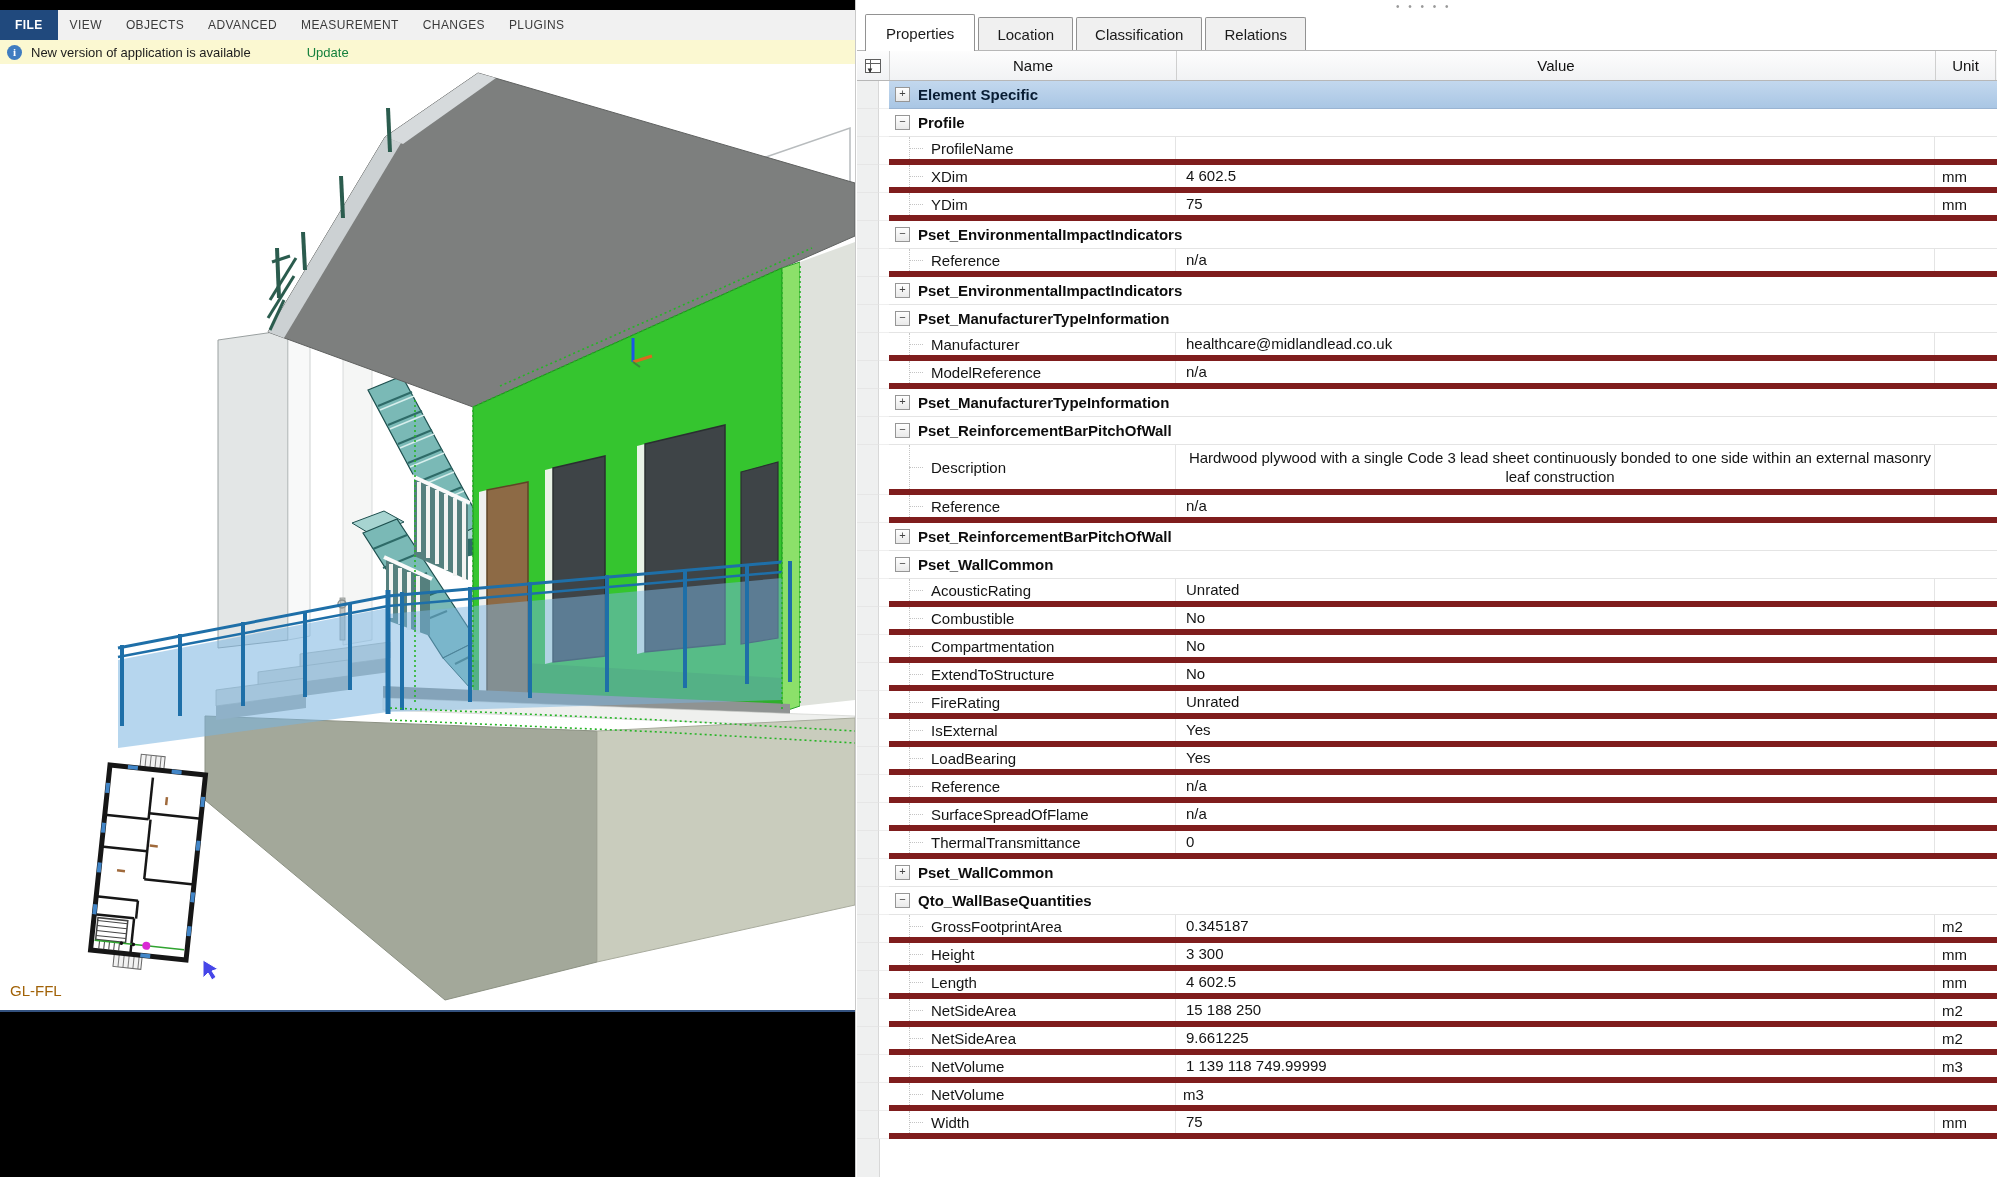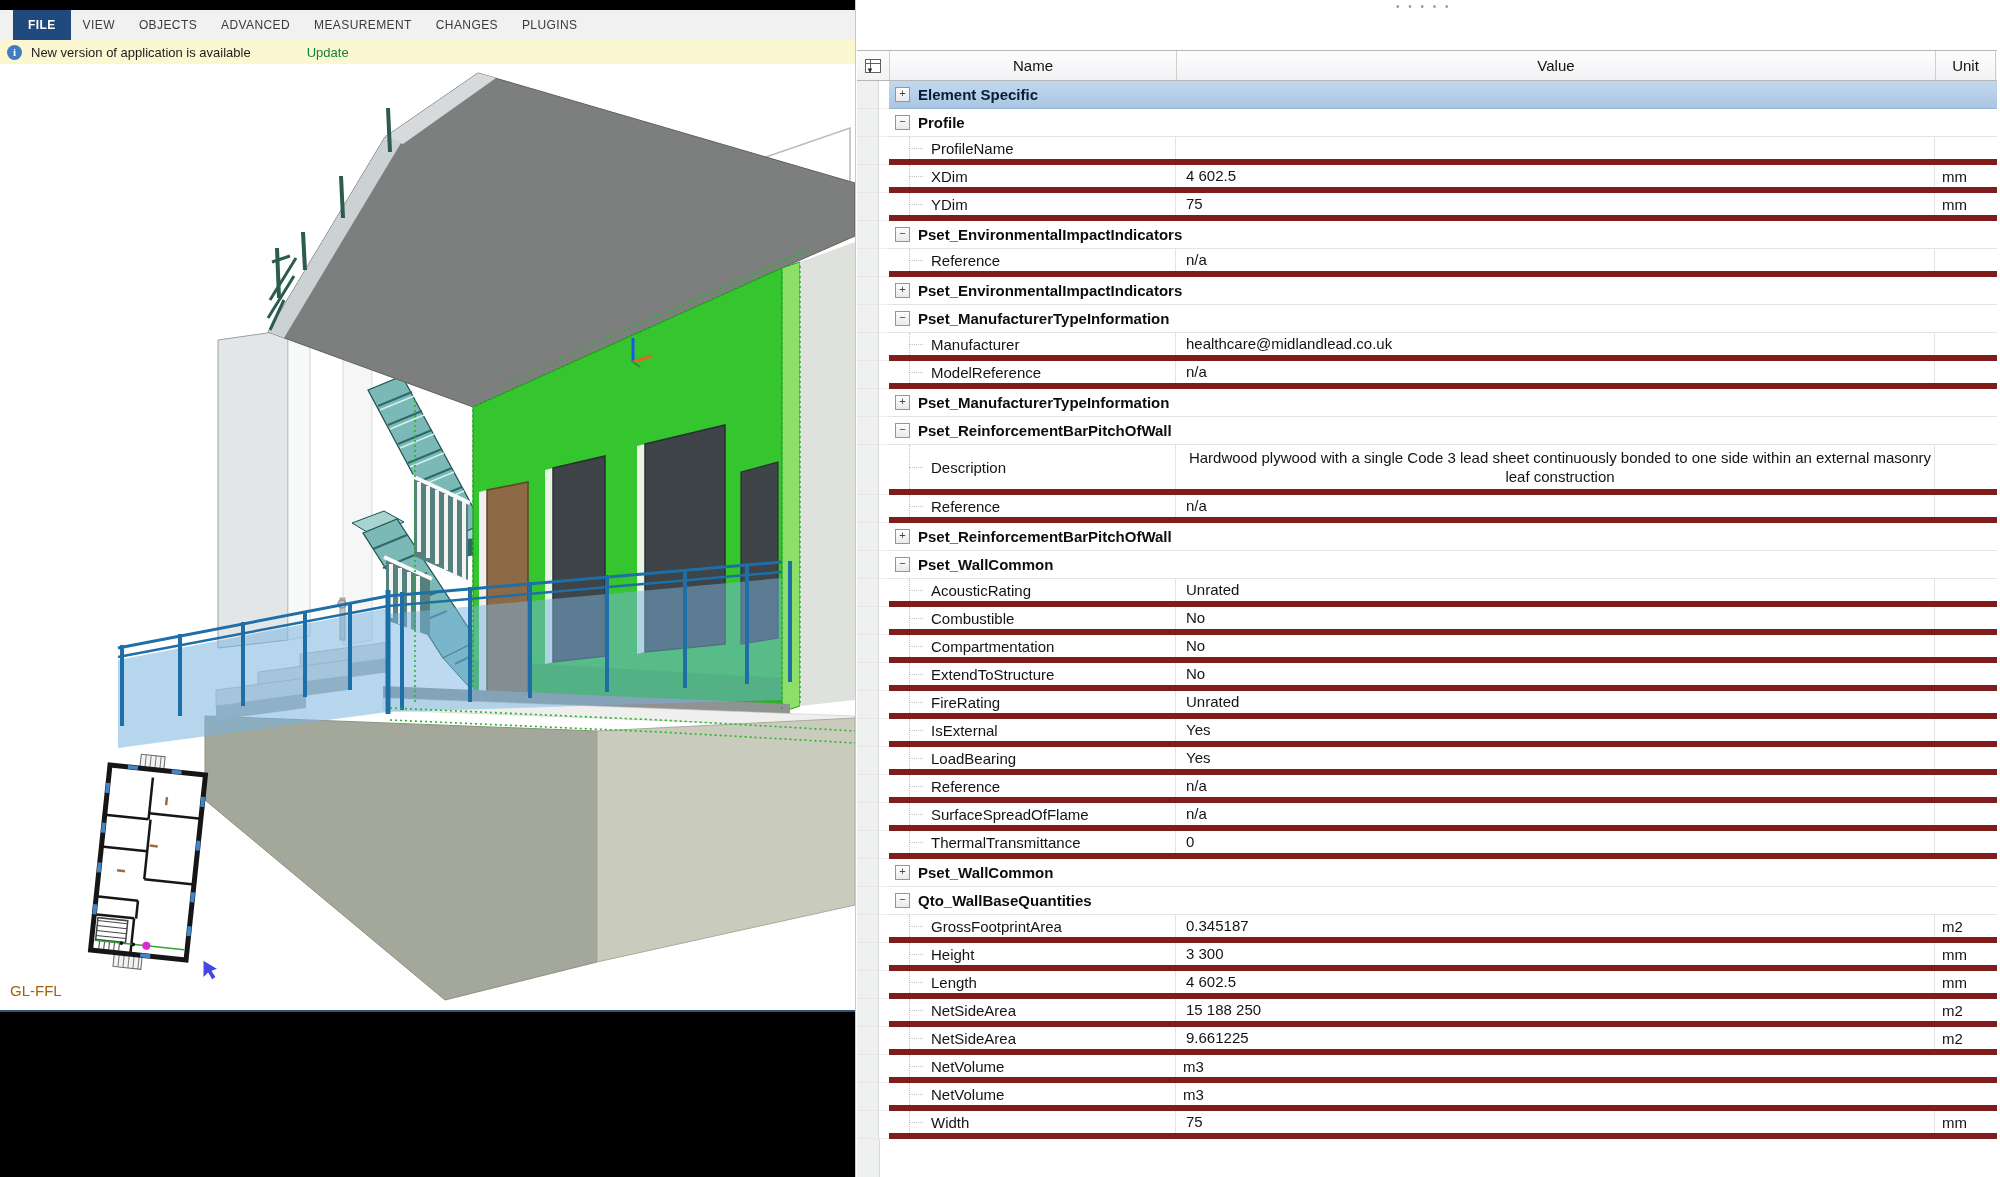--- a/index.html
+++ b/index.html
@@ -3,21 +3,21 @@
 <meta charset="utf-8">
 <style>
   html,body{margin:0;padding:0;background:#fff;font-family:"Liberation Sans",sans-serif;}
   #stage{position:relative;width:2000px;height:1177px;overflow:hidden;background:#fff;}
 
   
   #left{position:absolute;left:0;top:0;width:855px;height:1177px;background:#fff;}
   #topblack{position:absolute;left:0;top:0;width:855px;height:10px;background:#000;}
   #menubar{position:absolute;left:0;top:10px;width:855px;height:30px;background:#f1f1f1;border-bottom:1px solid #e3e3e3;display:flex;align-items:stretch;}
   .menu-item{font-size:12px;color:#3a3a3a;letter-spacing:.4px;display:flex;align-items:center;padding:0 12px;cursor:default;}
-  .menu-item.active{background:#20497d;color:#fff;font-weight:bold;padding:6px 15px;margin-left:13px;}
+  .menu-item.active{background:#20497d;color:#fff;font-weight:bold;padding:6px 15px;}
   #notifbar{position:absolute;left:0;top:40px;width:855px;height:24px;background:#fbf8d1;border-bottom:1px solid #e9e4bb;display:flex;align-items:center;}
   #notif-icon{width:15px;height:15px;border-radius:50%;background:#3f7cc0;color:#fff;font-size:11px;font-weight:bold;text-align:center;line-height:15px;margin-left:7px;font-family:"Liberation Serif",serif;}
   #notif-text{font-size:13px;color:#1c1c1c;margin-left:9px;}
   #notif-action{font-size:13px;color:#15803d;margin-left:56px;}
   #canvas3d{position:absolute;left:0;top:64px;width:855px;height:948px;background:#fff;}
   #level-label{position:absolute;left:10px;top:982px;font-size:15px;color:#a16207;}
   #bottomblack{position:absolute;left:0;top:1010px;width:855px;height:167px;background:#000;border-top:2px solid #33517e;}
 
   
   #panel{position:absolute;left:855px;top:0;width:1145px;height:1177px;background:#fff;border-left:1px solid #c9c9c9;box-sizing:border-box;}
@@ -298,20 +298,26 @@
         <polygon points="203,960 203,978 208,973 212,980 216,977 212,971 218,969" fill="#4646e8" stroke="#ffffff" stroke-width="1"></polygon>
       </svg>
     </div>
 
     <div id="level-label">GL-FFL</div>
     <div id="bottomblack"></div>
   </div>
 
   <div id="panel">
     <div id="dots-handle">• • • • •</div>
+    <div id="tabs">
+        <div class="tab active">Properties</div>
+        <div class="tab">Location</div>
+        <div class="tab">Classification</div>
+        <div class="tab">Relations</div>
+      </div>
     <div id="grid">
       <div id="grid-header">
         <div class="hc hc0">
             <span id="hdr-icon"></span>
             <span id="hdr-arrow">▼</span>
           </div>
         <div class="hc hcn">Name</div>
         <div class="hc hcv">Value</div>
         <div class="hc hcu">Unit</div>
       </div>
@@ -705,20 +711,21 @@
           </div>
           <div class="row prop">
             <div class="rowhead"></div>
             <div class="rowgap"></div>
             <div class="cellwrap">
               <div class="cn">
                 <span class="tvl"></span>
                 <span class="thl"></span>
                 <span>NetVolume</span>
               </div>
+              <div class="cv">1 139 118 749.99999</div>
               <div class="cu">m3</div>
             </div>
           </div>
           <div class="row prop">
             <div class="rowhead"></div>
             <div class="rowgap"></div>
             <div class="cellwrap">
               <div class="cn">
                 <span class="tvl"></span>
                 <span class="thl"></span>

